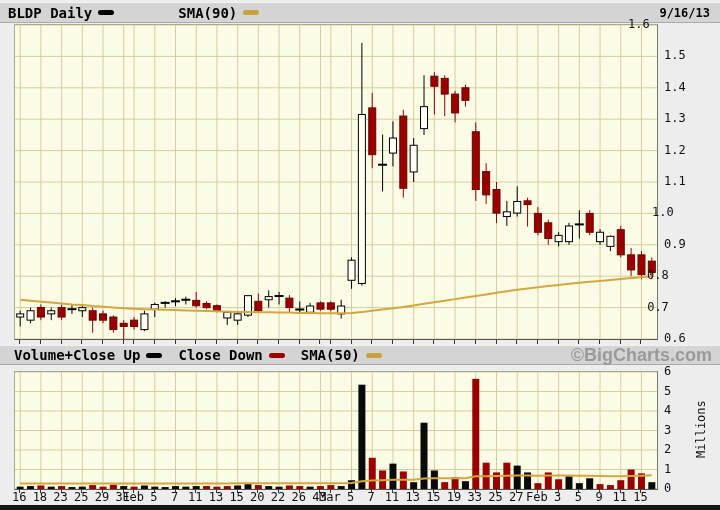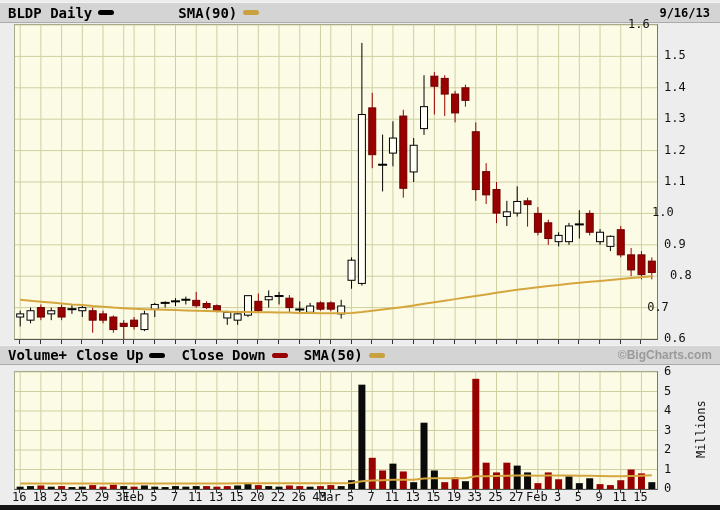--- a/index.html
+++ b/index.html
@@ -7,21 +7,21 @@
               font-family:"DejaVu Sans Mono","Liberation Mono",monospace;font-size:12px;color:#000;}
   .gray-bar{position:absolute;left:0;width:720px;height:19px;background:#D4D4D4;
             border-top:1px solid #F2F2F2;border-bottom:1px solid #ABABAB;
             display:flex;align-items:center;}
   #top-bar{top:2px;}
   #mid-bar{top:345px;height:18px;}
   .bar-label{font-weight:bold;font-size:14px;white-space:pre;}
   .swatch{display:inline-block;width:16px;height:5px;border-radius:3px;margin:0 6px;}
   #date-label{position:absolute;right:10px;top:0;height:100%;display:flex;align-items:center;font-weight:bold;}
   #watermark{position:absolute;right:8px;top:0;height:100%;display:flex;align-items:center;
-             font-family:"Liberation Sans",sans-serif;font-weight:bold;font-size:12px;color:#9A9A9A;}
+             font-family:"Liberation Sans",sans-serif;font-weight:bold;font-size:18px;color:#9A9A9A;}
   .plot{position:absolute;left:14px;width:642px;background:#FCFCE6;
         border:1px solid #A9A98B;border-right-color:#777;border-bottom-color:#555;}
   #price-plot{top:24px;height:314px;}
   #vol-plot{top:371px;height:117px;}
   .ylabel{position:absolute;left:664px;width:44px;text-align:left;font-size:12px;color:#111;line-height:14px;}
   .xlabel{position:absolute;top:490px;width:34px;text-align:center;font-size:12px;color:#111;}
   #millions-label{position:absolute;left:692px;top:371px;height:117px;width:18px;
                   display:flex;align-items:center;justify-content:center;
                   writing-mode:vertical-rl;transform:rotate(180deg);font-size:12px;color:#111;}
   #bottom-strip{position:absolute;left:0;top:505px;width:720px;height:5px;background:#161616;}
@@ -208,22 +208,22 @@
         <rect x="612.6129032258065" y="229.84800000000004" width="7" height="15.072000000000003" fill="#990000" stroke="#6B0000" stroke-width="1"></rect>
         <line x1="626.4677419354839" y1="226.08" x2="626.4677419354839" y2="254.34" stroke="#990000" stroke-width="1"></line>
         <rect x="622.9677419354839" y="229.84800000000004" width="7" height="19.781999999999982" fill="#990000" stroke="#6B0000" stroke-width="1"></rect>
         <line x1="636.8225806451613" y1="232.36000000000004" x2="636.8225806451613" y2="254.34" stroke="#990000" stroke-width="1"></line>
         <rect x="633.3225806451613" y="236.12800000000004" width="7" height="11.303999999999974" fill="#990000" stroke="#6B0000" stroke-width="1"></rect>
         <polyline points="5.17741935483871,274.75000000000006 15.53225806451613,275.692 25.887096774193548,276.634 36.24193548387097,277.576 46.596774193548384,278.51800000000003 56.95161290322581,279.46000000000004 67.30645161290323,280.088 77.66129032258064,281.03000000000003 88.01612903225806,281.658 98.37096774193549,282.6 108.7258064516129,283.22800000000007 119.08064516129032,283.85600000000005 129.43548387096774,284.17 139.79032258064515,284.48400000000004 150.1451612903226,284.79800000000006 160.5,285.112 170.8548387096774,285.42600000000004 181.20967741935485,285.74000000000007 191.56451612903226,286.05400000000003 201.91935483870967,286.36800000000005 212.2741935483871,286.682 222.6290322580645,286.99600000000004 232.98387096774192,286.99600000000004 243.33870967741936,287.31 253.69354838709677,287.31 264.0483870967742,287.624 274.4032258064516,287.624 284.758064516129,287.938 295.11290322580646,287.938 305.46774193548384,288.252 315.8225806451613,288.252 326.1774193548387,288.252 336.53225806451616,287.938 346.88709677419354,286.99600000000004 357.241935483871,285.74000000000007 367.5967741935484,284.48400000000004 377.9516129032258,283.22800000000007 388.30645161290323,281.97200000000004 398.66129032258067,280.40200000000004 409.01612903225805,278.83200000000005 419.3709677419355,277.26200000000006 429.7258064516129,275.692 440.0806451612903,274.122 450.43548387096774,272.552 460.7903225806452,270.982 471.14516129032256,269.41200000000003 481.5,267.84200000000004 491.85483870967744,266.27200000000005 502.2096774193548,264.702 512.5645161290323,263.446 522.9193548387096,262.19 533.2741935483871,260.934 543.6290322580645,259.992 553.983870967742,258.73600000000005 564.3387096774194,257.79400000000004 574.6935483870968,256.85200000000003 585.0483870967741,255.91000000000003 595.4032258064516,254.96800000000002 605.758064516129,254.026 616.1129032258065,253.084 626.4677419354839,252.14200000000002 636.8225806451613,251.20000000000002" fill="none" stroke="#D6A63E" stroke-width="2"></polyline>
       </svg>
   </div>
 
   <div class="gray-bar" id="mid-bar">
-    <span class="bar-label" style="margin-left:8px">Volume+</span>
-    <span class="bar-label" style="margin-left:9px">Close Up</span>
+    <span class="bar-label" style="margin-left:14px">Volume+</span>
+    <span class="bar-label" style="">Close Up</span>
     <span class="swatch" id="sw-up" style="background: rgb(0, 0, 0);"></span>
     <span class="bar-label" style="margin-left:10px">Close Down</span>
     <span class="swatch" id="sw-down" style="background: rgb(153, 0, 0);"></span>
     <span class="bar-label" style="margin-left:10px">SMA(50)</span>
     <span class="swatch" id="sw-sma50" style="background: rgb(201, 162, 63);"></span>
     <span id="watermark">©BigCharts.com</span>
   </div>
 
   <div class="plot" id="vol-plot">
     <svg id="vol-svg" width="642" height="117" viewBox="0 0 642 117">
@@ -334,21 +334,21 @@
 
   <div id="price-yaxis">
       <div class="ylabel" style="left: 628px; top: 17px;">1.6</div>
       <div class="ylabel" style="left: 664px; top: 48.4px;">1.5</div>
       <div class="ylabel" style="left: 664px; top: 79.8px;">1.4</div>
       <div class="ylabel" style="left: 664px; top: 111.2px;">1.3</div>
       <div class="ylabel" style="left: 664px; top: 142.6px;">1.2</div>
       <div class="ylabel" style="left: 664px; top: 174px;">1.1</div>
       <div class="ylabel" style="left: 652px; top: 205.4px;">1.0</div>
       <div class="ylabel" style="left: 664px; top: 236.8px;">0.9</div>
-      <div class="ylabel" style="left: 670px; top: 268.2px;">0.8</div>
+      <div class="ylabel" style="left: 647px; top: 268.2px;">0.8</div>
       <div class="ylabel" style="left: 636px; top: 299.6px; text-align: center;">0.7</div>
       <div class="ylabel" style="left: 664px; top: 331px;">0.6</div>
     </div>
   <div id="vol-yaxis">
       <div class="ylabel" style="left: 664px; top: 364px;">6</div>
       <div class="ylabel" style="left: 664px; top: 383.5px;">5</div>
       <div class="ylabel" style="left: 664px; top: 403px;">4</div>
       <div class="ylabel" style="left: 664px; top: 422.5px;">3</div>
       <div class="ylabel" style="left: 664px; top: 442px;">2</div>
       <div class="ylabel" style="left: 664px; top: 461.5px;">1</div>

